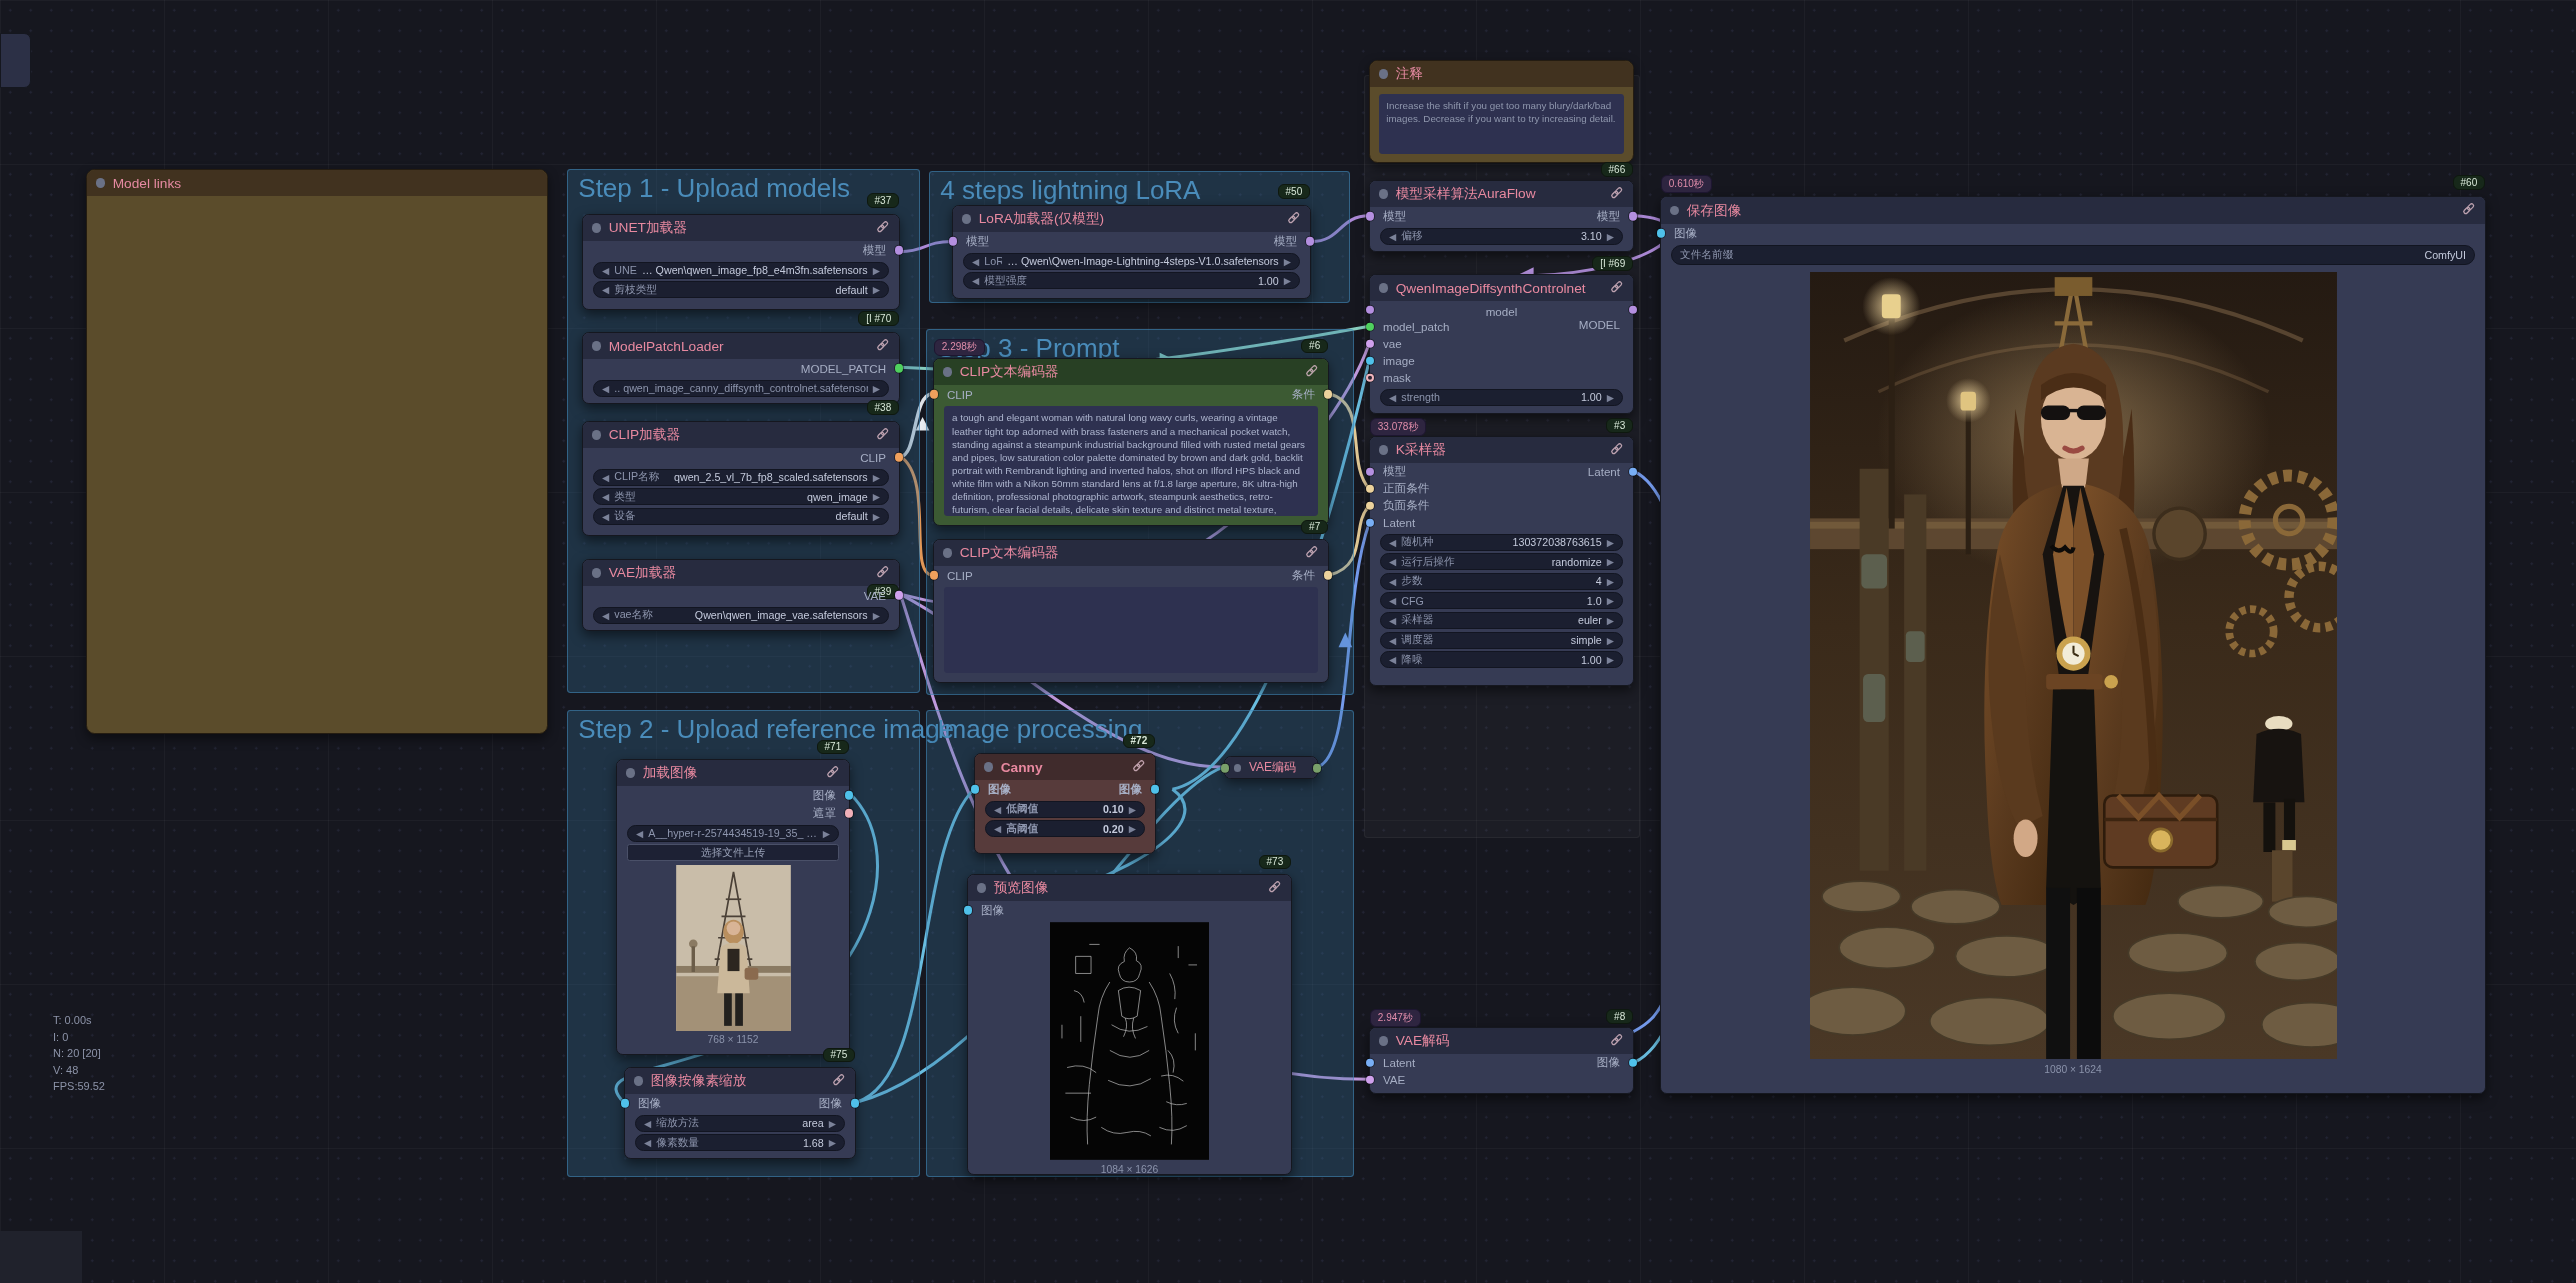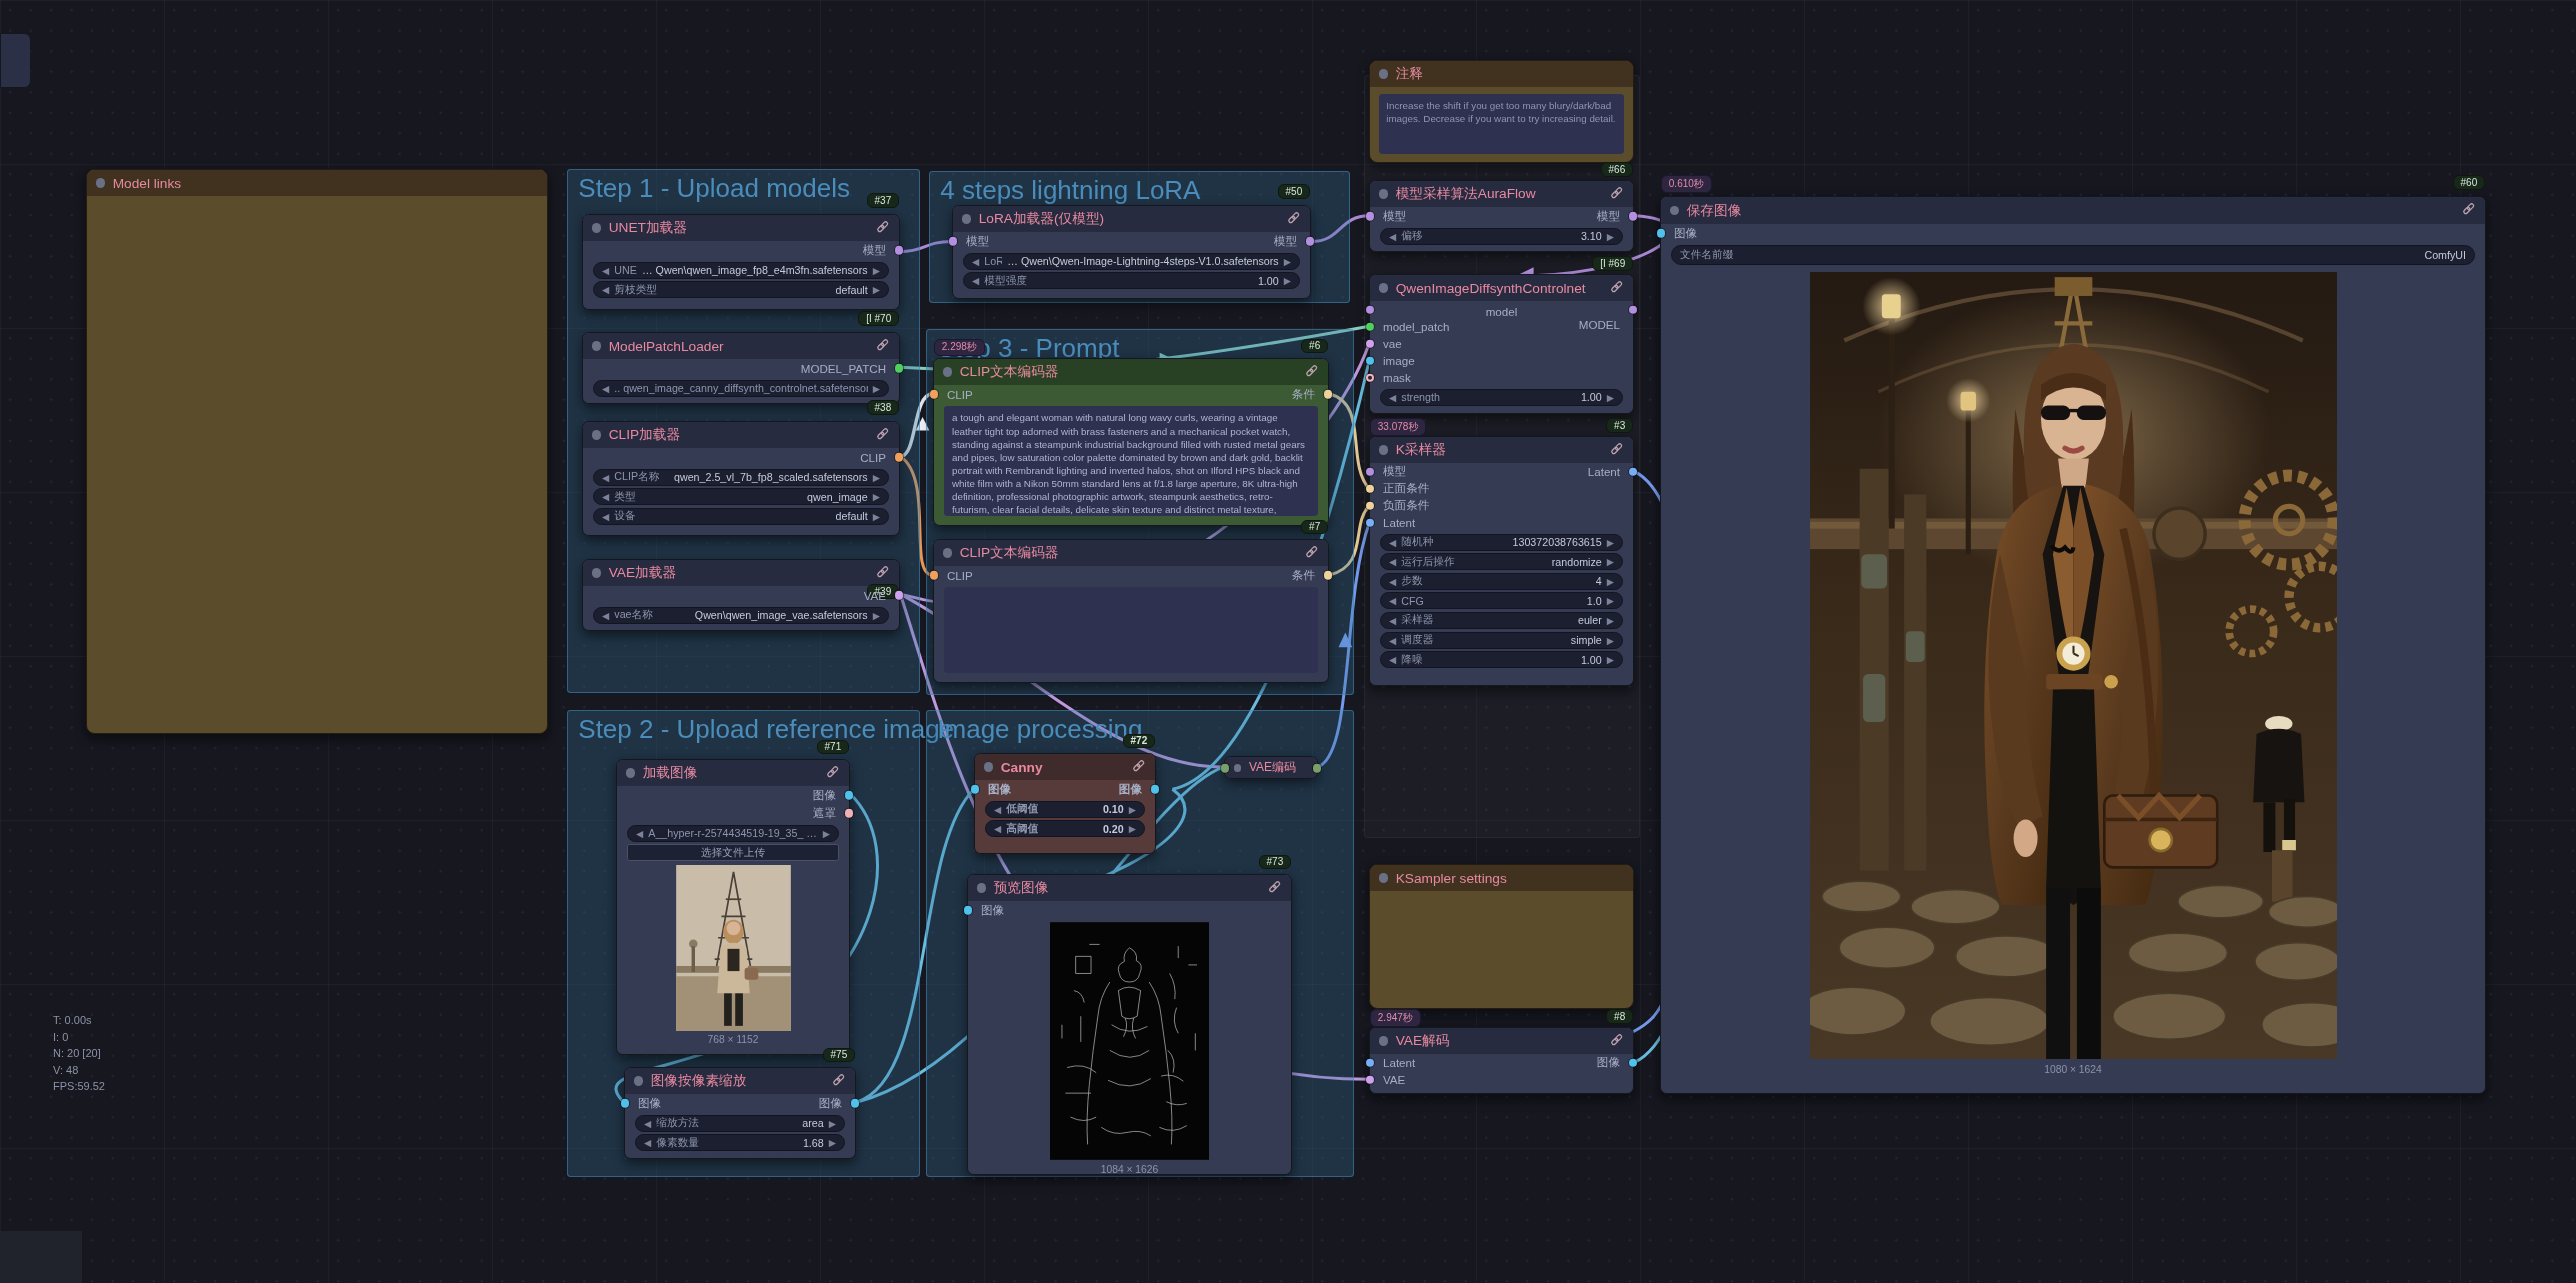--- a/index.html
+++ b/index.html
@@ -605,26 +605,20 @@
         <span class="w-arrow">▶</span>
       </div>
     <div class="widget">
         <span class="w-arrow">◀</span>
         <span class="w-label">降噪</span>
         <span class="w-value">1.00</span>
         <span class="w-arrow">▶</span>
       </div>
   </div>
 
-  <div class="note" style="left:1369px;top:864px;width:265px;height:145px;">
-    <div class="note-h">
-      <span class="cdot"></span>
-      <span class="note-title">KSampler settings</span>
-    </div>
-  </div>
 
   <div class="node" style="left:1369px;top:1027px;width:265px;height:67px;">
     <span class="badge b-time" style="left:0;top:-19px;">2.947秒</span>
     <span class="badge b-id" style="right:0;top:-19px;">#8</span>
     <div class="node-h">
         <span class="cdot"></span>
       <span class="n-title">VAE解码</span>
       <span class="chain"><svg width="15.4" height="15.4" viewBox="0 0 24 24">
             <g transform="rotate(-45 12 12)" fill="none" stroke="#d8b7c4" stroke-width="2">
               <rect x="2.5" y="9" rx="3" width="11" height="6"></rect>

